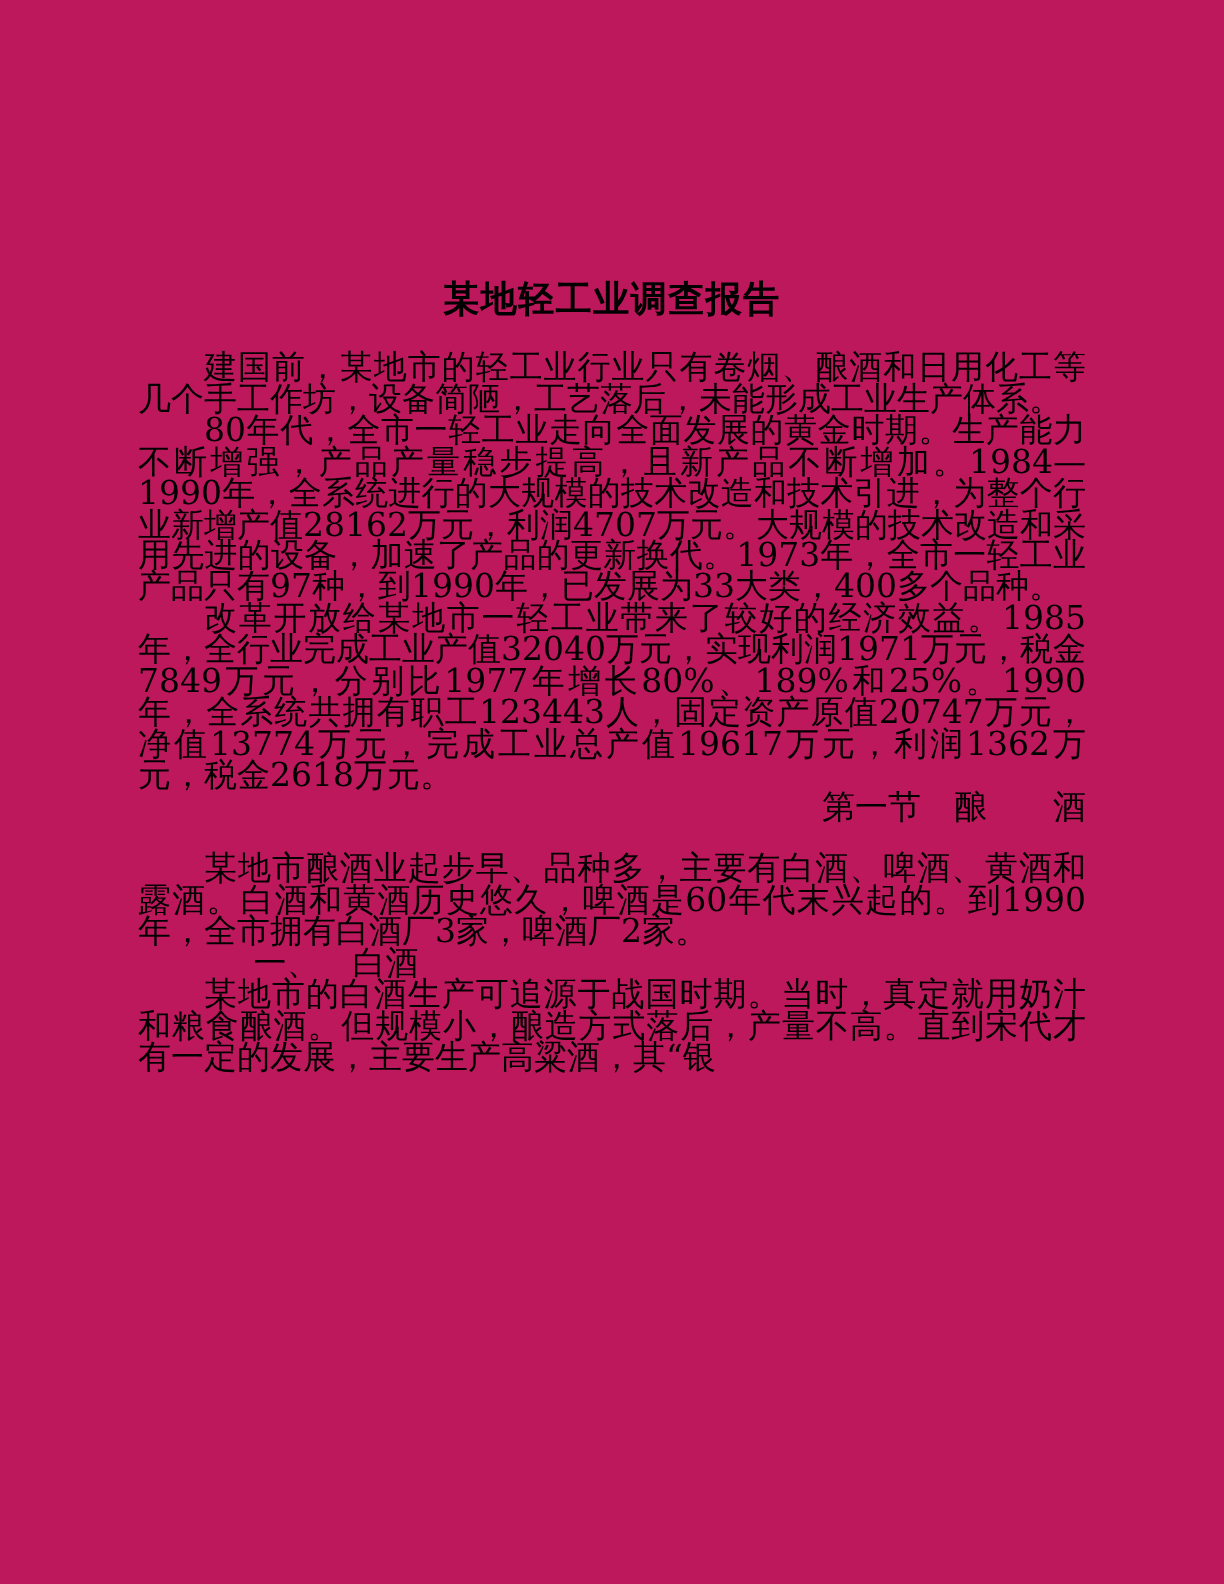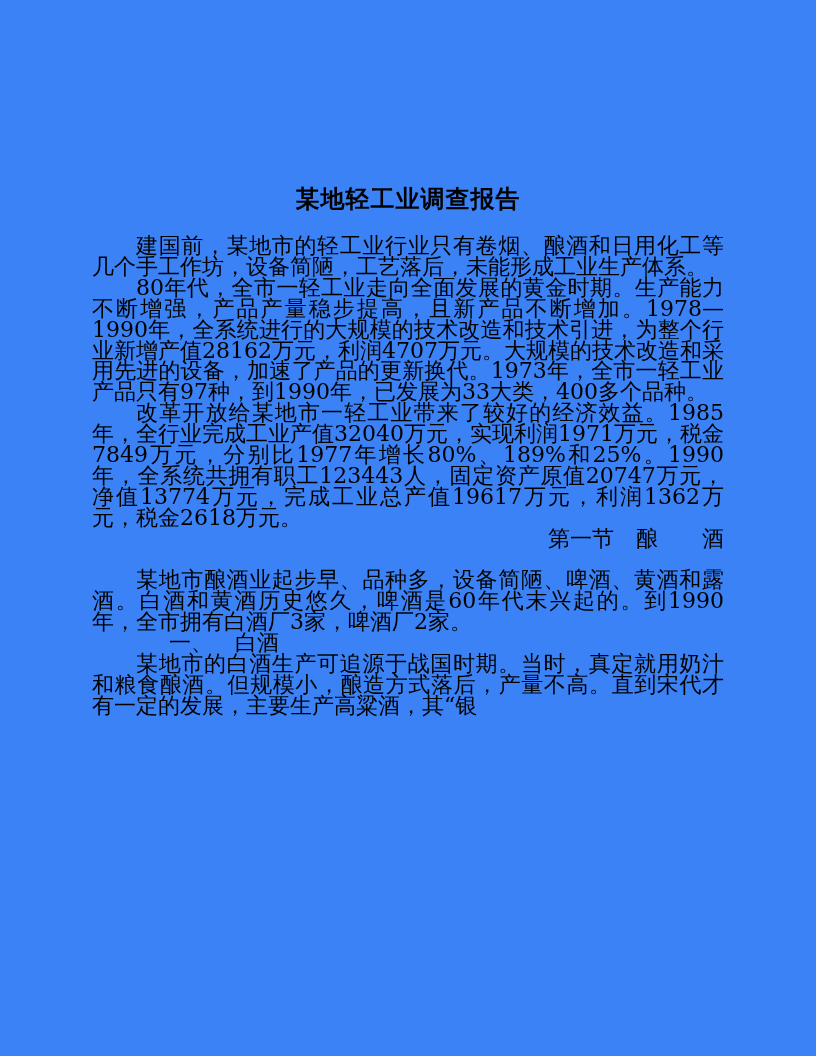--- a/index.html
+++ b/index.html
@@ -4,21 +4,21 @@
 <style>
   html, body {
     margin: 0;
     padding: 0;
     background: #ffffff;
   }
   .page {
     position: relative;
     width: 816px;
     height: 1056px;
-    background: #3b82f6;
+    background: #be185d;
     overflow: hidden;
     font-family: "DejaVu Serif", "Liberation Serif", serif;
     color: #000000;
   }
   .content {
     position: absolute;
     left: 92px;
     top: 184px;
     width: 632px;
   }
@@ -56,28 +56,28 @@
 <div class="page">
   <div class="content">
 
     <h1 class="doc-title">某地轻工业调查报告</h1>
 
     <p class="body-para">建国前，某地市的轻工业行业只有卷烟、酿酒和日用化工等几个手工作坊，设备简陋，工艺落后，未能形成工业生产体系。</p>
 
 
 
 
-    <p class="body-para">80年代，全市一轻工业走向全面发展的黄金时期。生产能力不断增强，产品产量稳步提高，且新产品不断增加。1978—1990年，全系统进行的大规模的技术改造和技术引进，为整个行业新增产值28162万元，利润4707万元。大规模的技术改造和采用先进的设备，加速了产品的更新换代。1973年，全市一轻工业产品只有97种，到1990年，已发展为33大类，400多个品种。</p>
+    <p class="body-para">80年代，全市一轻工业走向全面发展的黄金时期。生产能力不断增强，产品产量稳步提高，且新产品不断增加。1984—1990年，全系统进行的大规模的技术改造和技术引进，为整个行业新增产值28162万元，利润4707万元。大规模的技术改造和采用先进的设备，加速了产品的更新换代。1973年，全市一轻工业产品只有97种，到1990年，已发展为33大类，400多个品种。</p>
 
     <p class="body-para">改革开放给某地市一轻工业带来了较好的经济效益。1985年，全行业完成工业产值32040万元，实现利润1971万元，税金7849万元，分别比1977年增长80%、189%和25%。1990年，全系统共拥有职工123443人，固定资产原值20747万元，净值13774万元，完成工业总产值19617万元，利润1362万元，税金2618万元。</p>
 
     <p class="body-para section-heading">第一节　酿　　酒</p>
 
     <div class="spacer-line"></div>
 
-    <p class="body-para">某地市酿酒业起步早、品种多，设备简陋、啤酒、黄酒和露酒。白酒和黄酒历史悠久，啤酒是60年代末兴起的。到1990年，全市拥有白酒厂3家，啤酒厂2家。</p>
+    <p class="body-para">某地市酿酒业起步早、品种多，主要有白酒、啤酒、黄酒和露酒。白酒和黄酒历史悠久，啤酒是60年代末兴起的。到1990年，全市拥有白酒厂3家，啤酒厂2家。</p>
 
     <p class="body-para sub-heading">一、　白酒</p>
 
     <p class="body-para">某地市的白酒生产可追源于战国时期。当时，真定就用奶汁和粮食酿酒。但规模小，酿造方式落后，产量不高。直到宋代才有一定的发展，主要生产高粱酒，其“银</p>
 
   </div>
 </div>
 
 </body></html>

